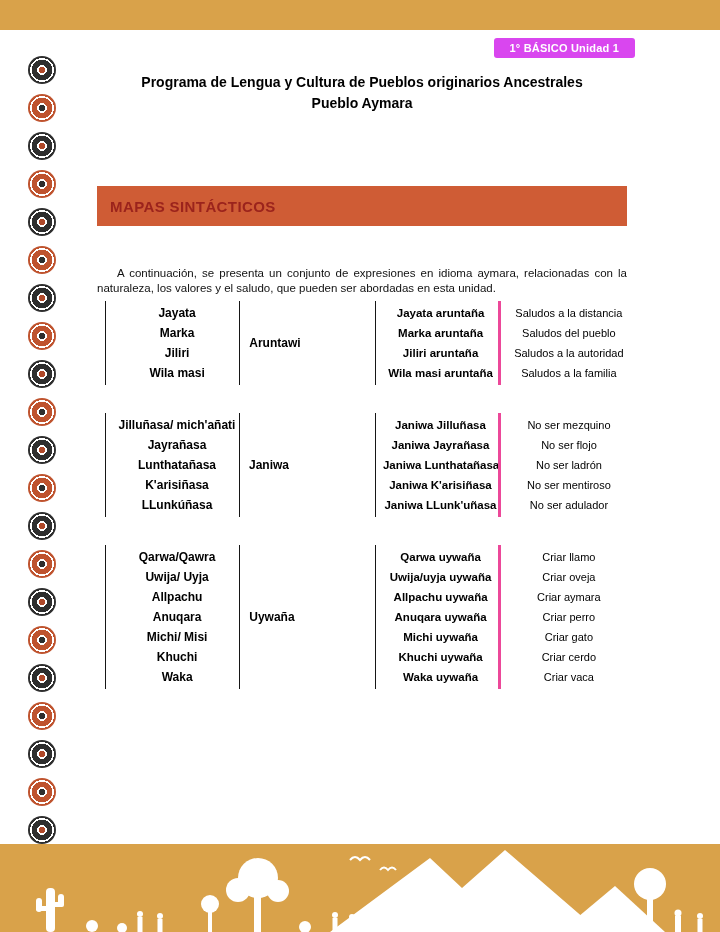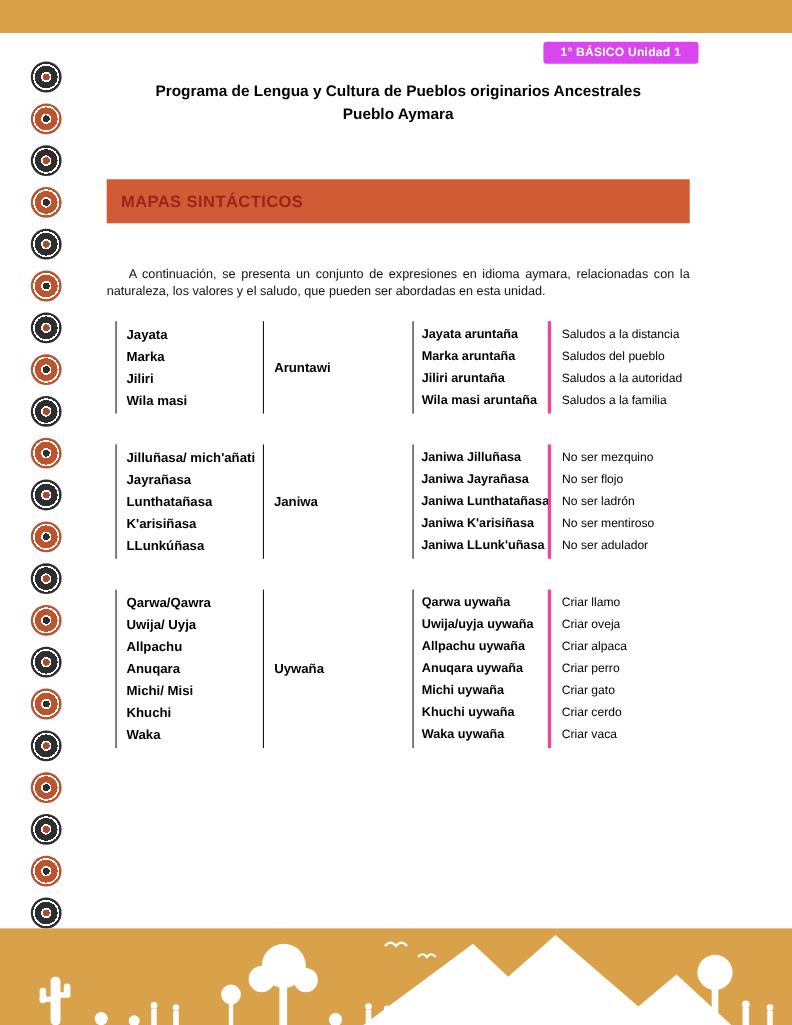--- a/index.html
+++ b/index.html
@@ -15,27 +15,27 @@
   }
   
   .side-strip{position:absolute;left:27px;top:56px;width:30px;display:flex;flex-direction:column;gap:10px;align-items:center;}
   .medallion{width:28px;height:28px;border-radius:50%;}
   .medallion.dark{background:radial-gradient(circle,#b0492a 0 16%,#ffffff 16% 24%,#2e2e2e 24% 52%,#ffffff 52% 60%,#2e2e2e 60% 100%);}
   .medallion.red{background:radial-gradient(circle,#2e2e2e 0 16%,#ffffff 16% 24%,#bf532e 24% 52%,#ffffff 52% 60%,#bf532e 60% 100%);}
   
   .content{position:absolute;left:97px;top:72px;width:530px;}
   .doc-title{text-align:center;font-weight:bold;font-size:14px;line-height:21px;}
   .section-banner{
-    margin-top:49px;height:40px;background:#cf5c35;display:flex;align-items:center;
+    margin-top:72px;height:40px;background:#cf5c35;display:flex;align-items:center;
     padding-left:13px;box-sizing:border-box;
   }
   .section-banner span{color:#9b231c;font-weight:bold;font-size:15px;letter-spacing:.4px;}
   .intro{margin-top:40px;font-size:11.5px;line-height:15px;text-indent:20px;text-align:justify;color:#111;}
   
-  #tables{margin-top:19px;margin-left:8px;}
+  #tables{margin-top:5px;margin-left:8px;text-align:center;}
   .group{display:flex;margin-bottom:28px;}
   .col{box-sizing:border-box;padding-top:2px;padding-bottom:2px;border-left:1px solid #161616;}
   .col.words{width:135px;padding-left:9px;}
   .col.connector{width:137px;padding-left:9px;display:flex;align-items:center;}
   .col.phrases{width:123px;padding-left:7px;}
   .col.meanings{width:130px;padding-left:10px;border-left:3px solid #ec4899;}
   .cell{height:20px;line-height:20px;white-space:nowrap;}
   .word{font-weight:bold;font-size:12px;}
   .phrase{font-weight:bold;font-size:11.5px;}
   .meaning{font-size:11px;}
@@ -154,21 +154,21 @@
           <div class="cell phrase">Uwija/uyja uywaña</div>
           <div class="cell phrase">Allpachu uywaña</div>
           <div class="cell phrase">Anuqara uywaña</div>
           <div class="cell phrase">Michi uywaña</div>
           <div class="cell phrase">Khuchi uywaña</div>
           <div class="cell phrase">Waka uywaña</div>
         </div>
         <div class="col meanings">
           <div class="cell meaning">Criar llamo</div>
           <div class="cell meaning">Criar oveja</div>
-          <div class="cell meaning">Criar alpaca</div>
+          <div class="cell meaning">Criar aymara</div>
           <div class="cell meaning">Criar perro</div>
           <div class="cell meaning">Criar gato</div>
           <div class="cell meaning">Criar cerdo</div>
           <div class="cell meaning">Criar vaca</div>
         </div>
       </div>
     </div>
 </div>
 
 <div class="bottom-band">

